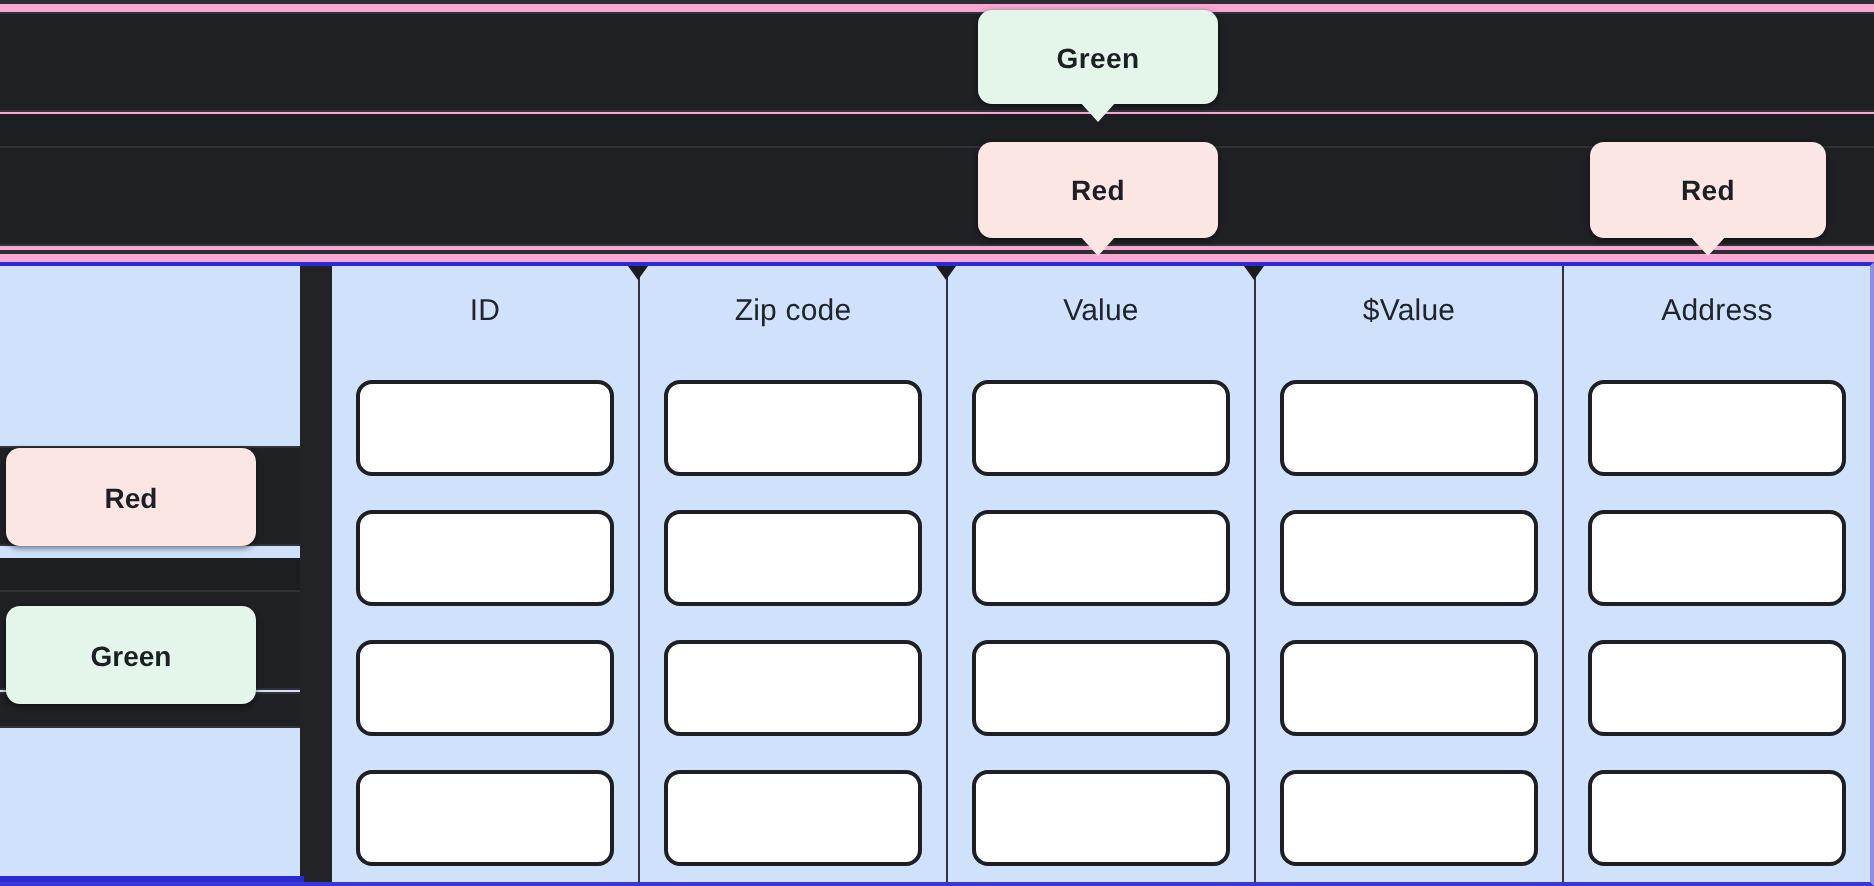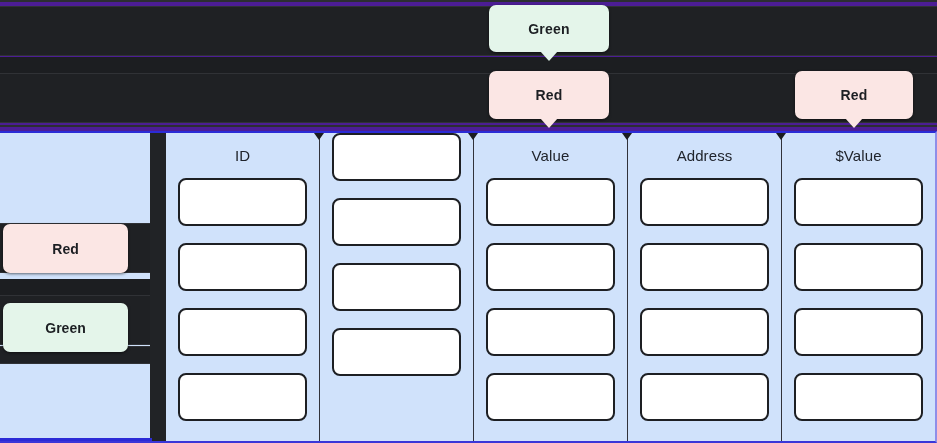--- a/index.html
+++ b/index.html
@@ -9,21 +9,21 @@
     height: 443px;
     overflow: hidden;
     background: #000000;
     font-family: "Liberation Sans", sans-serif;
   }
 
   #stage {
     position: relative;
     width: 937px;
     height: 443px;
-    background: #4c1d95;
+    background: #f9a8d4;
   }
 
   
   .dark-band {
     position: absolute;
     left: 0;
     width: 937px;
     background: #1f2124;
     border-top: 1px solid #303236;
     border-bottom: 1px solid #303236;
@@ -153,21 +153,21 @@
     border-right: 1px solid #31323a;
     padding: 0 12px;
   }
   .col:last-child { border-right: none; }
 
   .col-head {
     text-align: center;
     font-size: 15px;
     color: #20242c;
     padding-top: 14px;
-    padding-bottom: 14px;
+    padding-bottom: 26px;
     letter-spacing: 0.1px;
   }
 
   
   .col-marker {
     position: absolute;
     top: 0;
     right: -5px;
     width: 0; height: 0;
     border-left: 5px solid transparent;
@@ -248,59 +248,60 @@
         <div class="cells">
           <div class="cell"></div>
           <div class="cell"></div>
           <div class="cell"></div>
           <div class="cell"></div>
         </div>
       </div>
 
       <div class="col">
         <div class="col-marker"></div>
+        <div class="col-head">Zip code</div>
         <div class="cells">
           <div class="cell"></div>
           <div class="cell"></div>
           <div class="cell"></div>
           <div class="cell"></div>
         </div>
       </div>
 
       <div class="col">
         <div class="col-marker"></div>
         <div class="col-head">Value</div>
         <div class="cells">
           <div class="cell"></div>
           <div class="cell"></div>
           <div class="cell"></div>
           <div class="cell"></div>
         </div>
       </div>
 
       <div class="col">
+
+        <div class="col-head">$Value</div>
+        <div class="cells">
+          <div class="cell"></div>
+          <div class="cell"></div>
+          <div class="cell"></div>
+          <div class="cell"></div>
+        </div>
+      </div>
+
+      <div class="col">
         <div class="col-marker"></div>
         <div class="col-head">Address</div>
         <div class="cells">
           <div class="cell"></div>
           <div class="cell"></div>
           <div class="cell"></div>
           <div class="cell"></div>
         </div>
       </div>
 
-      <div class="col">
-
-        <div class="col-head">$Value</div>
-        <div class="cells">
-          <div class="cell"></div>
-          <div class="cell"></div>
-          <div class="cell"></div>
-          <div class="cell"></div>
-        </div>
-      </div>
-
     </div>
 
     <div id="bottom-blue-line"></div>
   </div>
 
 </div>
 
 </body></html>

